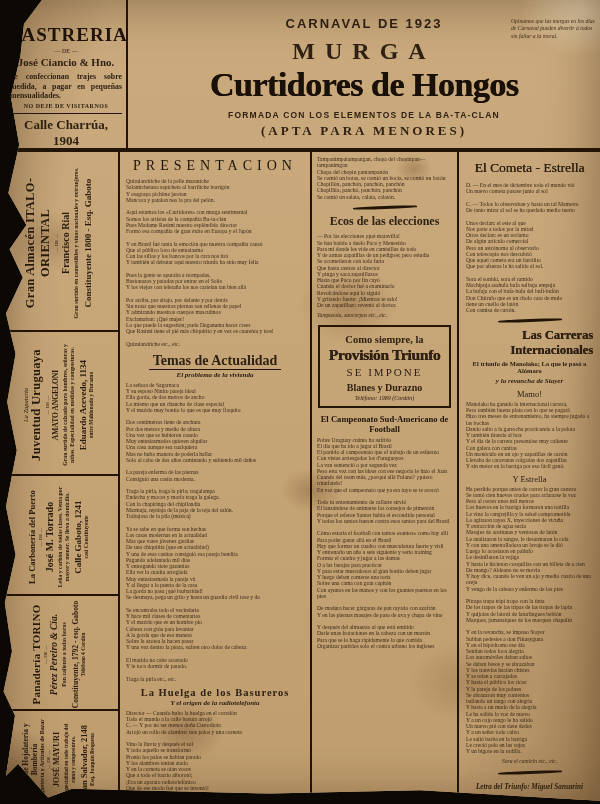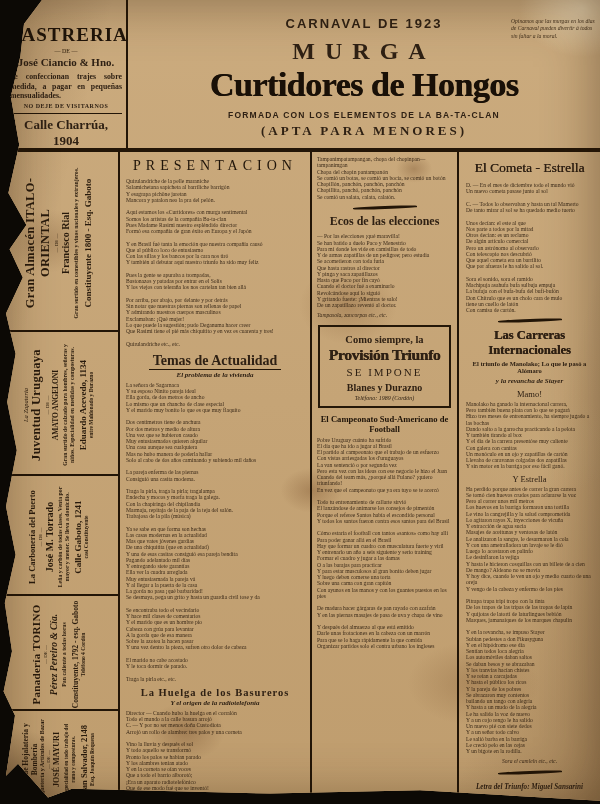--- a/index.html
+++ b/index.html
@@ -76,21 +76,21 @@
 
   .verse{font-size:5.6px;line-height:1.12;white-space:pre-line;color:rgba(43,28,14,.92);}
   .h-pres{font-size:14px;letter-spacing:5px;text-align:center;margin:2px 0 4px;color:#1f1409;}
   .h-temas{font-size:14px;font-weight:600;text-align:center;margin:6px 0 2px;}
   .h-temas span{border-bottom:1.5px solid #221507;padding:0 4px 1px;}
   .sub-it{font-size:7px;font-style:italic;font-weight:700;text-align:center;margin:1px 0 3px;}
   .h-huelga{font-size:10.5px;font-weight:700;letter-spacing:1px;text-align:center;margin:5px 0 1px;}
   .h-ecos{font-size:12px;font-weight:700;text-align:center;margin:6px 0 4px;}
   .h-camp{font-size:8.6px;font-weight:700;text-align:center;margin:5px 0 3px;color:#1f1409;}
   .h-cometa{font-size:13.5px;font-weight:400;margin:4px 0 6px;text-align:center;text-shadow:.4px 0 currentColor;}
-  .h-carreras{font-size:12.5px;font-weight:700;text-align:center;margin:4px 0 2px;text-shadow:.4px 0 currentColor;}
+  .h-carreras{font-size:12.5px;font-weight:700;text-align:right;margin:4px 0 2px;text-shadow:.4px 0 currentColor;}
   .mini-head{font-size:8.5px;font-weight:400;text-align:center;margin:4px 0 2px;}
   .sig{font-size:7.2px;font-style:italic;font-weight:600;text-align:center;margin-top:10px;}
   .refrain{font-size:5.6px;font-style:italic;margin:4px 0;}
   .swash{width:64px;height:2.5px;background:#221507;margin:6px auto;transform:rotate(-2deg);border-radius:40%;}
   .tbox{border:2.5px solid #241708;margin:6px 1px;padding:7px 3px 5px;text-align:center;}
   .tbox-1{font-size:10.5px;font-weight:600;}
   .tbox-2{font-size:15.5px;font-weight:700;letter-spacing:-.3px;margin-top:1px;text-shadow:.4px 0 currentColor;}
   .tbox-3{font-size:11px;letter-spacing:2px;margin-top:2px;}
   .tbox-4{font-size:10px;font-weight:700;margin-top:4px;}
   .tbox-5{font-size:6px;font-style:italic;margin-top:2px;}

